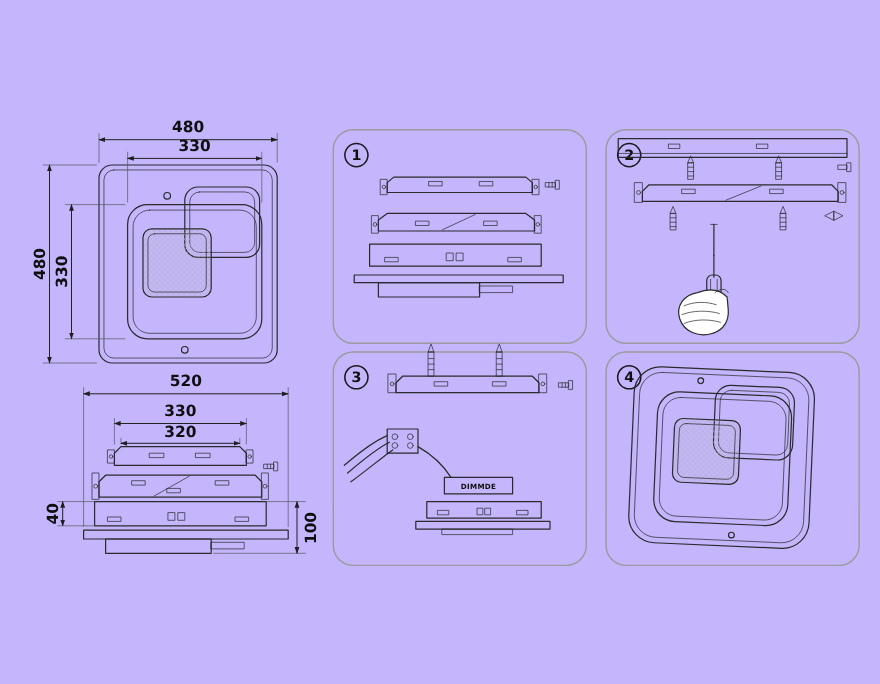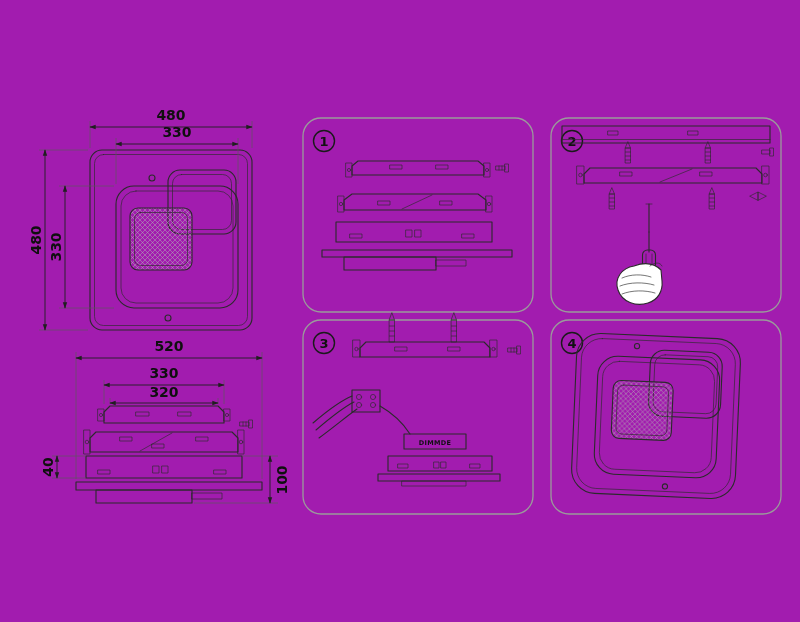--- a/index.html
+++ b/index.html
@@ -1,16 +1,16 @@
 <!DOCTYPE html>
 <html><head>
 <meta charset="utf-8">
 <style>
   html,body { margin:0; padding:0; background:#ffffff; }
-  .sheet { position:relative; width:800px; height:622px; background:#a21caf; overflow:hidden;
+  .sheet { position:relative; width:800px; height:622px; background:#c4b5fd; overflow:hidden;
            font-family:"DejaVu Sans", sans-serif; }
   svg { display:block; }
   .ln   { fill:none; stroke:#2b2b2b; stroke-width:1.1; stroke-linecap:round; stroke-linejoin:round; }
   .thin { stroke-width:0.65; }
   .fillw{ fill:#ffffff; }
   .hatchrect { fill:url(#hatch); stroke:#2b2b2b; stroke-width:1.1; }
   .dim  { fill:none; stroke:#1f1f1f; stroke-width:0.9; }
   .ext  { fill:none; stroke:#5a5a5a; stroke-width:0.65; }
   .dimtxt  { font-family:"DejaVu Sans",sans-serif; font-size:14px; font-weight:700; fill:#0f0f0f; }
   .panel   { fill:none; stroke:#9b9b9b; stroke-width:1.3; }

